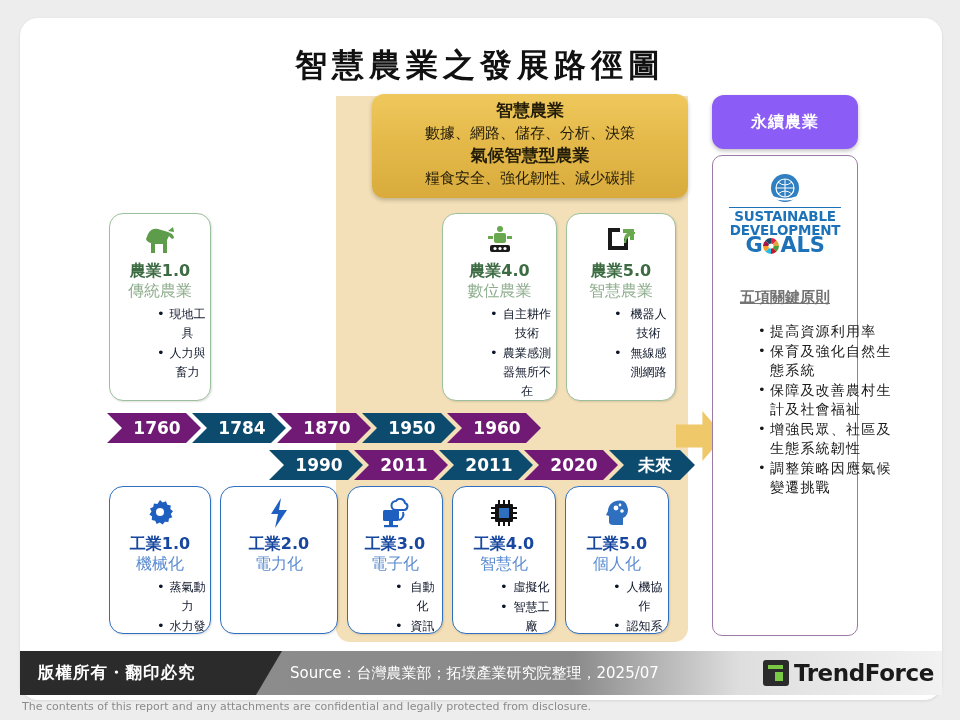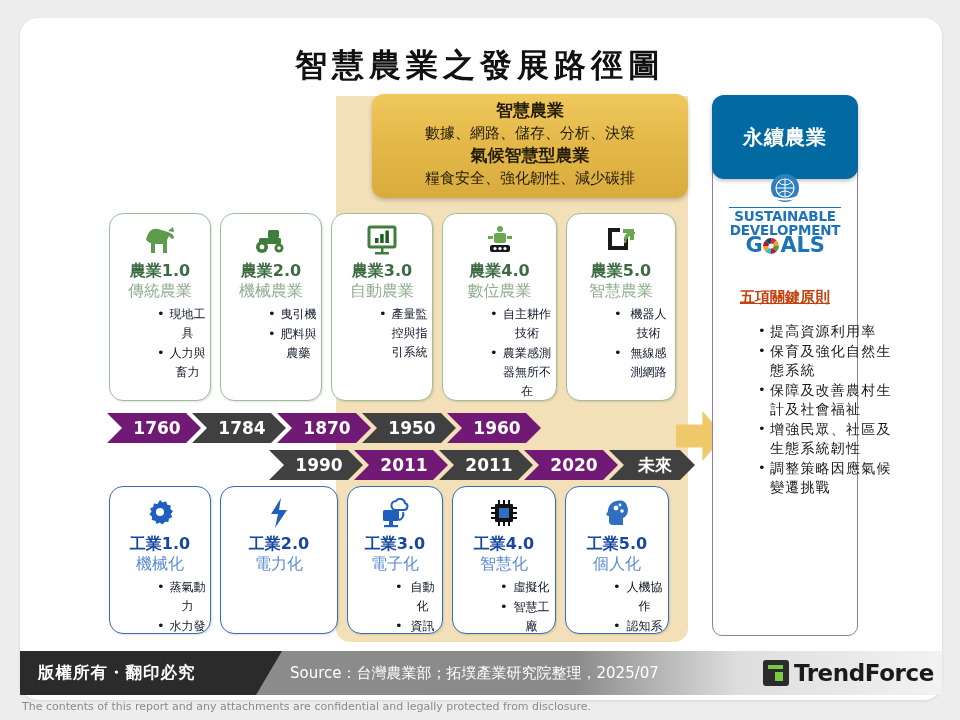--- a/index.html
+++ b/index.html
@@ -105,21 +105,21 @@
     color: #ffffff;
     font-size: 17px;
     font-weight: bold;
     display: flex; align-items: center; justify-content: center;
     clip-path: polygon(0 0, calc(100% - 15px) 0, 100% 50%, calc(100% - 15px) 100%, 0 100%, 15px 50%);
     filter: drop-shadow(1px 1px 1px rgba(0,0,0,0.25));
     padding-left: 6px;
     box-sizing: border-box;
   }
   .chev.blue  { background: #701a75; }
-  .chev.green { background: #404040; }
+  .chev.green { background: #0c4a6e; }
 
   
   .gold-arrow {
     position: absolute;
     left: 676px; top: 410px;
     width: 48px; height: 52px;
     background: #efc969;
     clip-path: polygon(0 28%, 55% 28%, 55% 2%, 100% 50%, 55% 98%, 55% 72%, 0 72%);
     filter: drop-shadow(1px 1px 1px rgba(0,0,0,0.16));
   }
@@ -130,26 +130,26 @@
     left: 712px; top: 155px;
     width: 146px; height: 481px;
     background: #ffffff;
     border: 1.4px solid #9b7aa5;
     border-radius: 10px;
     box-sizing: border-box;
   }
   .purple-head {
     position: absolute;
     left: 712px; top: 95px;
-    width: 146px; height: 84px;
-    background: #0369a1;
+    width: 146px; height: 54px;
+    background: #8b5cf6;
     border-radius: 12px;
     box-shadow: 0 2px 4px rgba(0,0,0,0.25);
     color: #fff;
-    font-size: 20px; font-weight: bold;
+    font-size: 16px; font-weight: bold;
     display: flex; align-items: center; justify-content: center;
     letter-spacing: 1px;
   }
   .sdg {
     position: absolute;
     left: 712px; top: 172px; width: 146px;
     text-align: center;
   }
   .sdg-text {
     color: #1d72b8;
@@ -160,21 +160,21 @@
   }
   .sdg-goals {
     font-size: 21px; letter-spacing: 0.2px; line-height: 22px;
     display: flex; align-items: center; justify-content: center;
   }
   .principles-title {
     position: absolute;
     left: 712px; top: 288px; width: 146px;
     text-align: center;
     font-size: 15px; font-weight: bold;
-    color: #c2410c;
+    color: #737373;
     text-decoration: underline;
   }
   .principles-list {
     position: absolute;
     left: 718px; top: 308px; width: 136px;
     font-size: 14px;
     line-height: 19.5px;
     color: #1a1a1a;
     text-align: left;
   }
@@ -255,57 +255,21 @@
         </svg>
     </div>
     <div class="ctitle">農業1.0</div>
     <div class="csub">傳統農業</div>
     <ul class="bullets">
       <li>現地工具</li>
       <li>人力與畜力</li>
     </ul>
   </div>
 
-  <div class="ncard agri-card agri" style="left:220px; top:213px; width:102px; height:188px;">
-    <div class="icon-wrap">
-      <svg width="40" height="28" viewBox="0 0 40 28">
-          <rect x="17" y="4" width="11" height="8" rx="1.5" fill="#3f7d3a"></rect>
-          <rect x="8" y="12" width="22" height="6" rx="1.5" fill="#3f7d3a"></rect>
-          <circle cx="11" cy="21" r="6" fill="#3f7d3a"></circle>
-          <circle cx="11" cy="21" r="2.4" fill="#fff"></circle>
-          <circle cx="28" cy="22" r="4.5" fill="#3f7d3a"></circle>
-          <circle cx="28" cy="22" r="1.8" fill="#fff"></circle>
-        </svg>
-    </div>
-    <div class="ctitle">農業2.0</div>
-    <div class="csub">機械農業</div>
-    <ul class="bullets">
-      <li>曳引機</li>
-      <li>肥料與農藥</li>
-    </ul>
-  </div>
-
-  <div class="ncard agri-card agri" style="left:331px; top:213px; width:102px; height:188px;">
-    <div class="icon-wrap">
-      <svg width="32" height="32" viewBox="0 0 32 32">
-          <rect x="3" y="3" width="26" height="20" rx="1.5" fill="none" stroke="#3f7d3a" stroke-width="3"></rect>
-          <rect x="9" y="14" width="3.5" height="5" fill="#1b5e20"></rect>
-          <rect x="14.2" y="10" width="3.5" height="9" fill="#1b5e20"></rect>
-          <rect x="19.4" y="6.5" width="3.5" height="12.5" fill="#1b5e20"></rect>
-          <rect x="15" y="23" width="2.5" height="7" fill="#3f7d3a"></rect>
-          <rect x="9" y="28" width="14" height="2.5" fill="#3f7d3a"></rect>
-        </svg>
-    </div>
-    <div class="ctitle">農業3.0</div>
-    <div class="csub">自動農業</div>
-    <ul class="bullets">
-      <li>產量監控與指引系統</li>
-
-    </ul>
-  </div>
+
 
   <div class="ncard agri-card agri" style="left:442px; top:213px; width:115px; height:188px;">
     <div class="icon-wrap">
       <svg width="32" height="34" viewBox="0 0 32 34">
           <circle cx="16" cy="6" r="3" fill="#6aa84f"></circle>
           <rect x="10" y="10" width="12" height="10" rx="2" fill="#6aa84f"></rect>
           <rect x="4" y="13" width="5" height="3" fill="#6aa84f"></rect>
           <rect x="23" y="13" width="5" height="3" fill="#6aa84f"></rect>
           <rect x="6" y="22" width="20" height="7" rx="2" fill="#1a1a1a"></rect>
           <circle cx="11" cy="25.5" r="1.6" fill="#fff"></circle>

